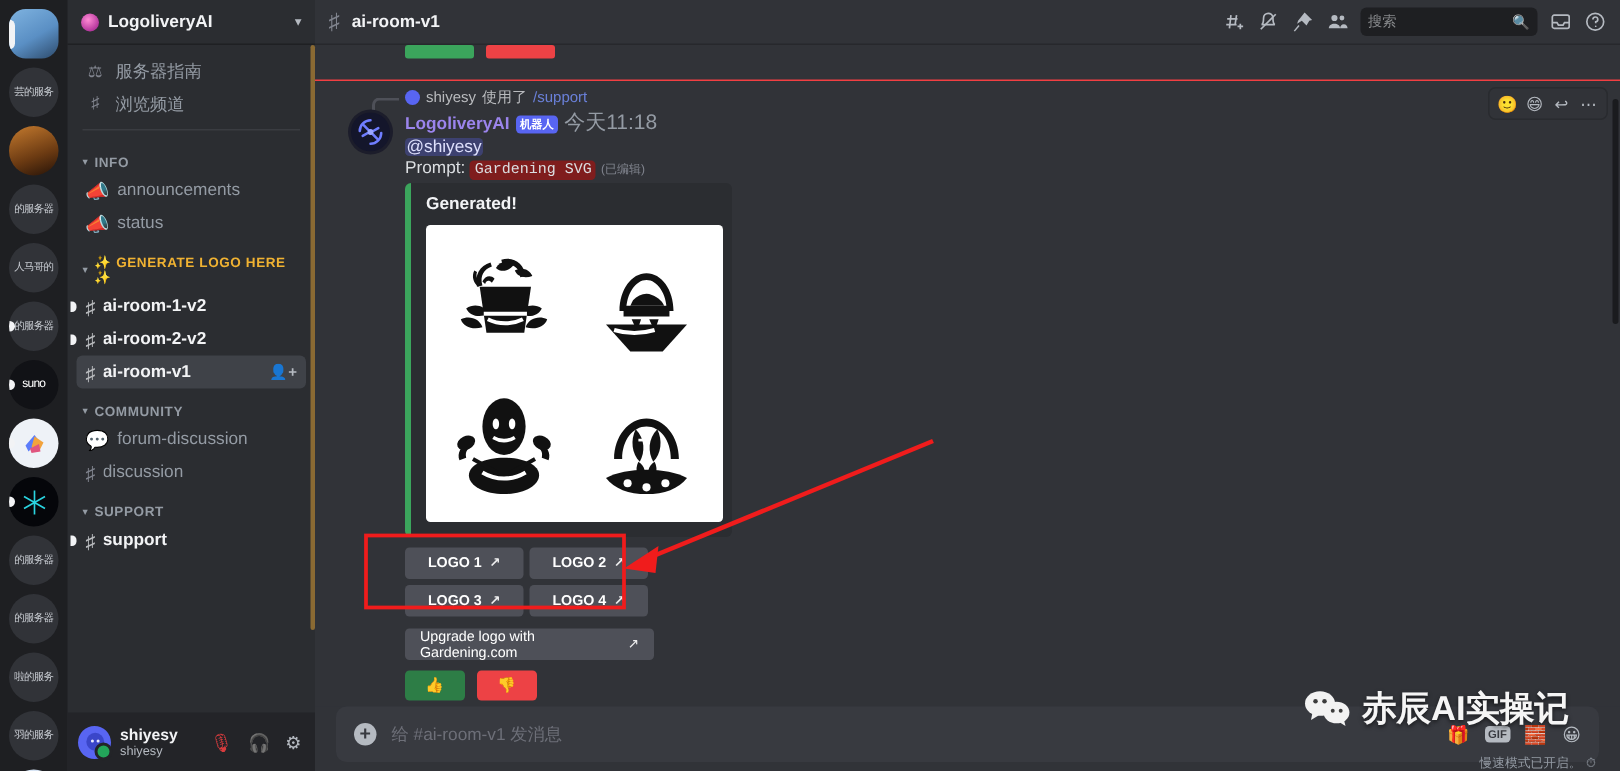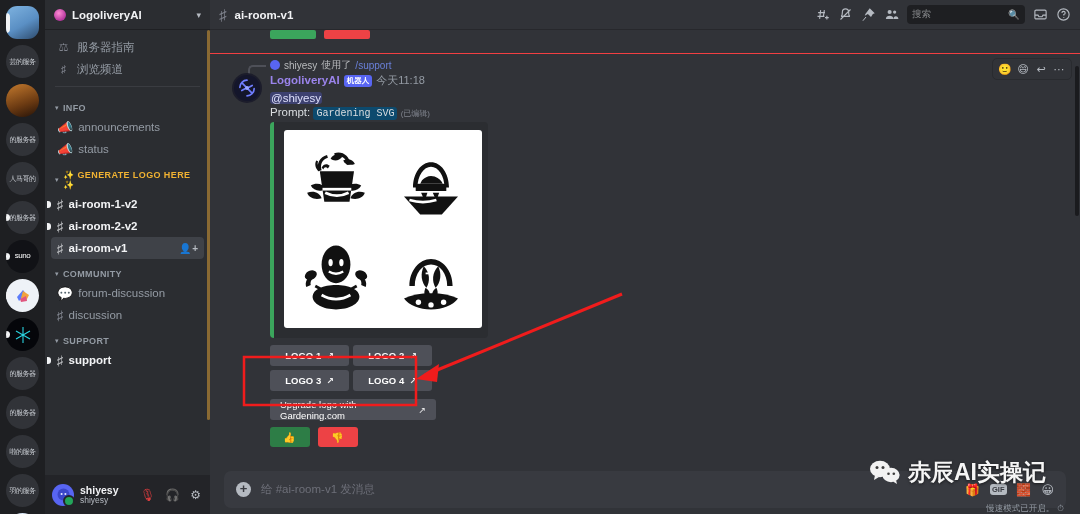--- a/index.html
+++ b/index.html
@@ -151,29 +151,29 @@
     position: absolute; left: 8px; top: 0; width: 30px; height: 30px;
     border-radius: 50%; background: #1c1d2b;
     display: flex; align-items: center; justify-content: center;
   }
   .m-head { display: flex; align-items: baseline; gap: 4px; height: 15px; }
   .bot-name { color: #9b84ec; font-size: 11.5px; font-weight: bold; }
   .bot-tag {
     background: #5865f2; color: #fff; font-size: 7.5px; font-weight: bold;
     padding: 1px 3px; border-radius: 3px; position: relative; top: -1px;
   }
-  .ts { color: #949ba4; font-size: 11px; }
+  .ts { color: #949ba4; font-size: 14px; }
   .mention {
     color: #dee0fc; background: rgba(88,101,242,.3);
     font-size: 11.5px; border-radius: 3px; padding: 0 1px;
     display: inline-block; margin: 2px 0 1px 0;
   }
   .prompt-line { color: #dbdee1; font-size: 11.5px; margin-bottom: 3px; }
   .code {
-    background: #0c4a6e; color: #dbdee1; padding: 1px 3px; border-radius: 3px;
+    background: #7f1d1d; color: #dbdee1; padding: 1px 3px; border-radius: 3px;
     font-family: "Liberation Mono", "DejaVu Sans Mono", monospace; font-size: 10px;
   }
   .edited { color: #80848e; font-size: 8px; }
 
   .embed {
     background: #2b2d31; border-left: 4px solid #3ba55c;
     border-radius: 4px; width: 218px; padding: 8px 10px 10px 10px;
   }
   .embed-title { color: #f2f3f5; font-size: 11.5px; font-weight: bold; margin-bottom: 8px; }
   .img-grid {
@@ -500,20 +500,21 @@
               <span class="mention">@shiyesy</span>
             </div>
 
             <div class="prompt-line">
               <span>Prompt:</span>
               <span class="code">Gardening SVG</span>
               <span class="edited">(已编辑)</span>
             </div>
 
             <div class="embed">
+              <div class="embed-title">Generated!</div>
               <div class="img-grid">
                 <div class="img-cell">
                   <svg width="90" height="90" viewBox="0 0 100 100">
                     <g fill="#111">
                       <path d="M40 20c-8 2-12 10-10 18l4-1c-2-7 1-12 7-14z"></path>
                       <path d="M48 18c9-3 17 3 18 12l-4 1c0-7-6-11-13-9z"></path>
                       <path d="M32 38h38l-5 34H37z"></path>
                       <path d="M34 34c2-4 6-5 9-2l-2 3c-2-2-4-2-5 1z"></path>
                       <path d="M28 26c-2 4-1 9 3 12l2-3c-3-2-4-5-3-8z"></path>
                       <path d="M44 24c3-5 9-6 13-2-3 4-9 6-13 2z"></path>

